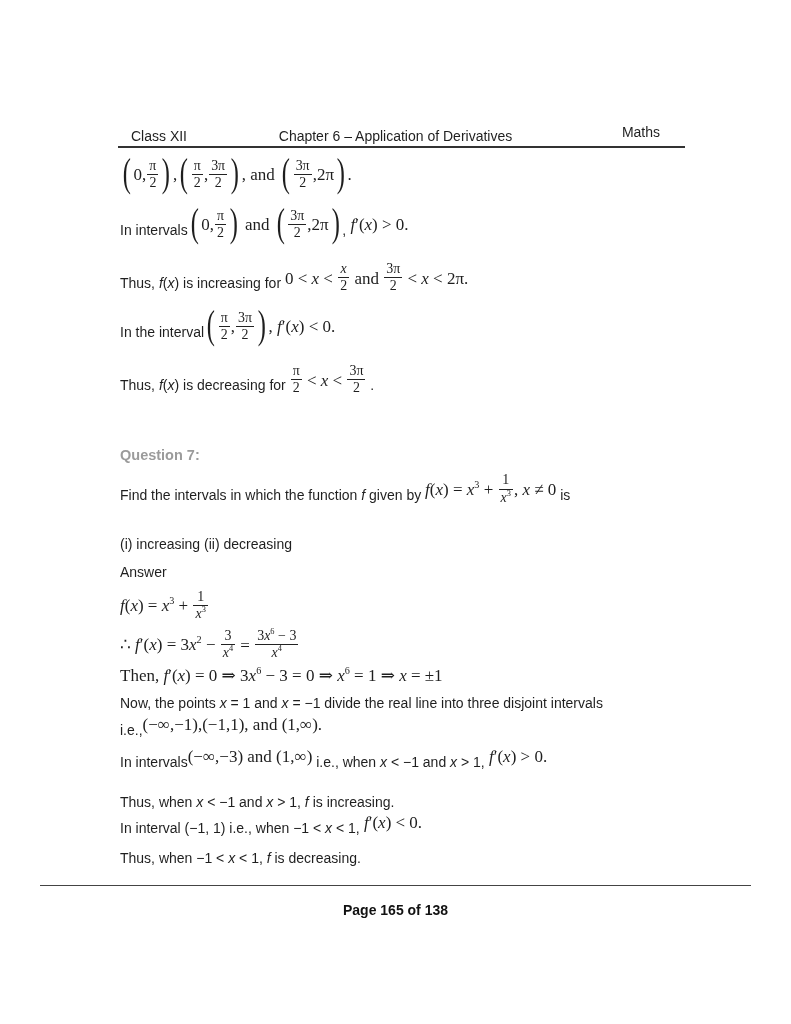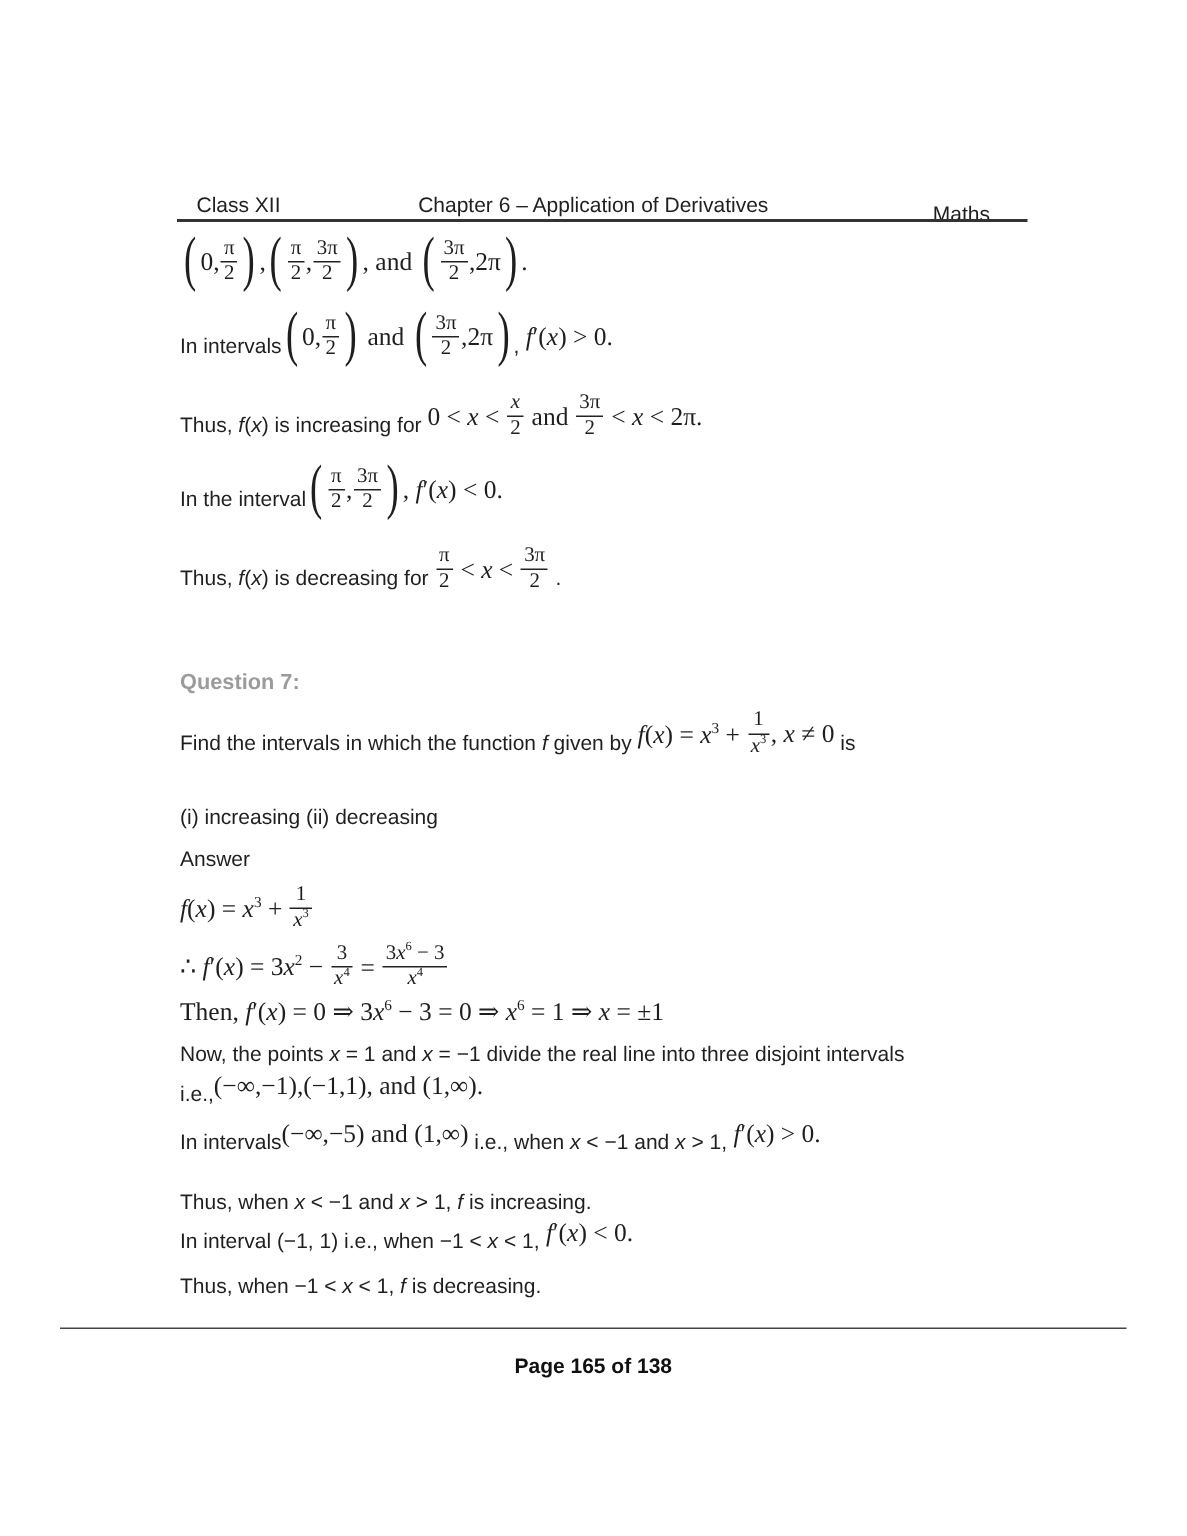--- a/index.html
+++ b/index.html
@@ -2,21 +2,21 @@
 <html><head>
 <meta charset="utf-8">
 <style>
   html,body{margin:0;padding:0;background:#ffffff;}
   .page{position:relative;width:791px;height:1024px;background:#ffffff;overflow:hidden;
         font-family:"Liberation Sans","DejaVu Sans",sans-serif;color:#1f1f1f;text-decoration:underline;}
 
   
   .hdr-left{position:absolute;left:131px;top:128px;font-size:14px;}
   .hdr-center{position:absolute;left:0;right:0;top:128px;text-align:center;font-size:14px;}
-  .hdr-right{position:absolute;right:131px;top:134px;font-size:14px;}
+  .hdr-right{position:absolute;right:131px;top:124px;font-size:14px;}
   .hdr-rule{position:absolute;left:118px;right:106px;top:146px;border-top:2px solid #333;}
 
   
   .ftr-rule{position:absolute;left:40px;right:40px;top:885px;border-top:1.5px solid #444;}
   .ftr-text{position:absolute;left:0;right:0;top:902px;text-align:center;
             font-size:14px;font-weight:bold;color:#111;}
 
   
   #content{position:absolute;left:120px;top:152px;width:560px;}
   .line{display:flex;align-items:baseline;flex-wrap:nowrap;}
@@ -112,21 +112,21 @@
       </div>
       <div class="line plain">
         <span class="pt">Now, the points <i>x</i> = 1 and <i>x</i> = −1 divide the real line into three disjoint intervals</span>
       </div>
       <div class="line mixed">
         <span class="pt">i.e.,</span>
         <span class="pm"><span class="mt">(−∞,−1),(−1,1), and (1,∞).</span></span>
       </div>
       <div class="line mixed">
         <span class="pt">In intervals</span>
-        <span class="pm"><span class="mt">(−∞,−5) and (1,∞)</span></span>
+        <span class="pm"><span class="mt">(−∞,−3) and (1,∞)</span></span>
         <span class="pt">&nbsp;i.e., when <i>x</i> &lt; −1 and <i>x</i> &gt; 1,</span>
         <span class="pm"><span class="mt">&nbsp;<i>f</i>′(<i>x</i>) &gt; 0.</span></span>
       </div>
       <div class="line plain">
         <span class="pt">Thus, when <i>x</i> &lt; −1 and <i>x</i> &gt; 1, <i>f</i> is increasing.</span>
       </div>
       <div class="line mixed">
         <span class="pt">In interval (−1, 1) i.e., when −1 &lt; <i>x</i> &lt; 1,</span>
         <span class="pm"><span class="mt">&nbsp;<i>f</i>′(<i>x</i>) &lt; 0.</span></span>
       </div>

